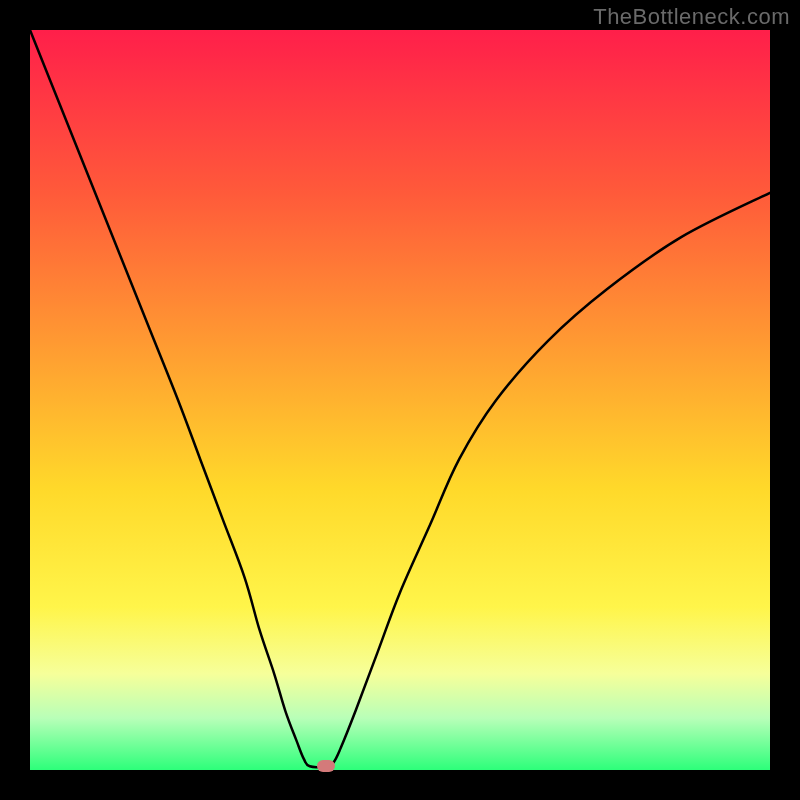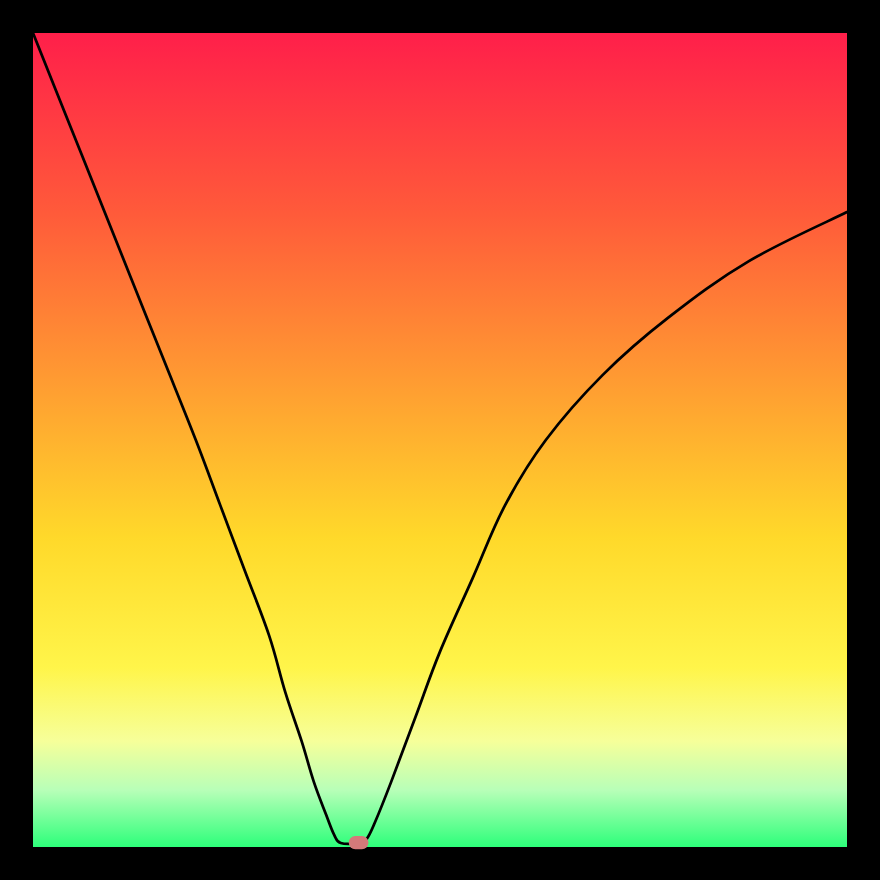--- a/index.html
+++ b/index.html
@@ -64,13 +64,14 @@
 </head>
 <body>
 
 <div class="frame">
   <div class="plot">
     <svg class="curve" viewBox="0 0 740 740">
       <path id="curve-path" d="M 0.00 0.00 C 5.33 13.32, 18.94 47.36, 29.60 74.00 C 40.26 100.64, 48.54 121.36, 59.20 148.00 C 69.86 174.64, 78.14 195.36, 88.80 222.00 C 99.46 248.64, 107.74 269.36, 118.40 296.00 C 129.06 322.64, 138.68 346.02, 148.00 370.00 C 157.32 393.98, 162.21 407.89, 170.20 429.20 C 178.19 450.51, 184.41 467.09, 192.40 488.40 C 200.39 509.71, 207.94 527.62, 214.60 547.60 C 221.26 567.58, 224.07 582.08, 229.40 599.40 C 234.73 616.72, 239.54 629.15, 244.20 643.80 C 248.86 658.45, 251.30 668.81, 255.30 680.80 C 259.30 692.79, 263.07 701.74, 266.40 710.40 C 269.73 719.06, 271.40 724.24, 273.80 728.90 C 276.20 733.56, 275.72 734.97, 279.72 736.30 C 283.72 737.63, 291.74 736.97, 296.00 736.30 C 300.26 735.63, 300.74 735.93, 303.40 732.60 C 306.06 729.27, 306.80 727.12, 310.80 717.80 C 314.80 708.48, 318.94 698.12, 325.60 680.80 C 332.26 663.48, 339.81 642.91, 347.80 621.60 C 355.79 600.29, 360.68 585.04, 370.00 562.40 C 379.32 539.76, 388.94 519.78, 399.60 495.80 C 410.26 471.82, 417.21 451.84, 429.20 429.20 C 441.19 406.56, 450.22 391.31, 466.20 370.00 C 482.18 348.69, 498.02 330.78, 518.00 310.80 C 537.98 290.82, 553.22 277.65, 577.20 259.00 C 601.18 240.35, 621.90 224.52, 651.20 207.20 C 680.50 189.88, 724.02 170.79, 740.00 162.80" fill="none" stroke="#000" stroke-width="2.5" stroke-linecap="round" stroke-linejoin="round"></path>
     </svg>
     <div id="marker" class="marker" style="left: 296px; top: 735.56px; background: rgb(212, 122, 122);"></div>
   </div>
+  <div class="watermark">TheBottleneck.com</div>
 </div>
 
 </body></html>

